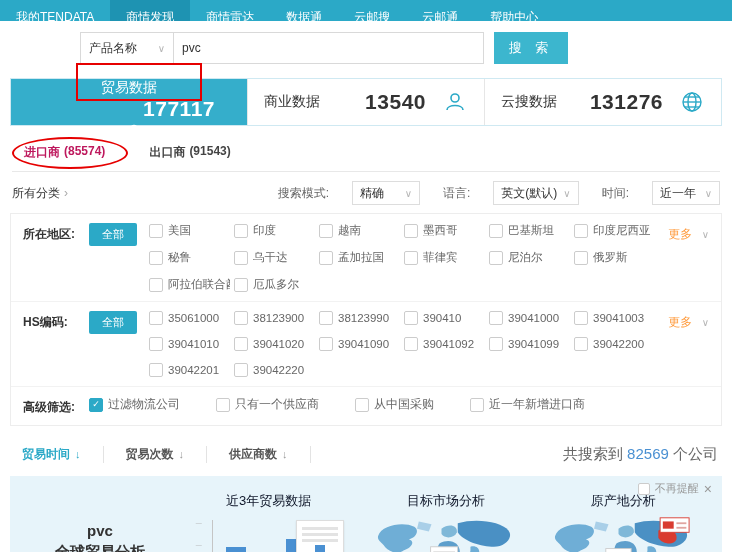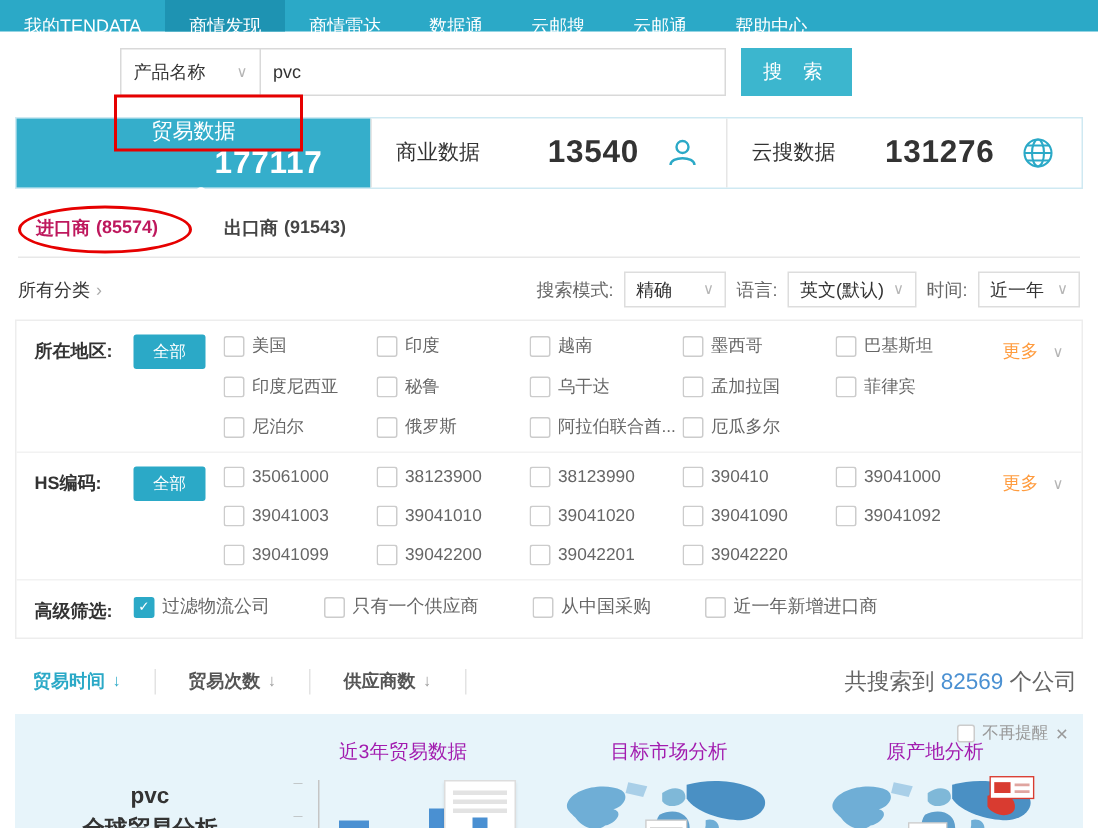--- a/index.html
+++ b/index.html
@@ -33,31 +33,31 @@
   
   .tabs{margin:11px 12px 0;border-bottom:1px solid #e8e8e8;display:flex;position:relative;padding:0 8px;}
   .tab{font-size:12px;font-weight:bold;padding:7px 4px 10px;margin-right:36px;color:#444;cursor:pointer;display:flex;gap:4px;}
   .tab.active{color:#be185d;}
   .annotation-ellipse{position:absolute;left:0px;top:0px;width:112px;height:28px;border:2px solid #E60000;border-radius:50%;pointer-events:none;}
 
   
   .filter-head{margin:9px 12px 1px;display:flex;align-items:center;font-size:12px;color:#333;}
   .all-cat{cursor:pointer;display:flex;align-items:center;gap:4px;}
   .caret{color:#aaa;font-size:12px;}
-  .head-controls{margin-left:auto;display:flex;align-items:center;gap:7px;}
+  .head-controls{margin-left:auto;display:flex;align-items:center;gap:23px;}
   .ctrl-label{color:#666;}
   .mini-select{border:1px solid #ddd;height:22px;display:flex;align-items:center;padding:0 7px;font-size:12px;color:#333;justify-content:space-between;cursor:pointer;background:#fff;min-width:52px;}
 
   
   .filter-panel{margin:8px 10px 0;border:1px solid #ededed;}
   .f-row{display:flex;align-items:flex-start;padding:9px 12px;border-top:1px solid #f2f2f2;}
   .f-row:first-child{border-top:none;}
   .f-label{width:66px;font-size:12px;font-weight:bold;color:#333;padding-top:3px;flex:none;}
   .all-btn{flex:none;background:#2BA9C7;color:#fff;font-size:11px;padding:4px 13px;border:none;border-radius:2px;margin-right:12px;cursor:pointer;}
-  .cb-grid{flex:1;display:grid;grid-template-columns:repeat(5,1fr);row-gap:12px;column-gap:4px;}
+  .cb-grid{flex:1;display:grid;grid-template-columns:repeat(6,1fr);row-gap:12px;column-gap:4px;}
   .cb{display:flex;align-items:center;font-size:11.5px;color:#666;overflow:hidden;white-space:nowrap;cursor:pointer;}
   .box{width:12px;height:12px;border:1px solid #ccc;background:#fff;border-radius:2px;margin-right:5px;flex:none;display:flex;align-items:center;justify-content:center;font-size:9px;line-height:1;color:#fff;}
   .box.checked{background:#2BA9C7;border-color:#2BA9C7;}
   .more{flex:none;width:54px;text-align:right;font-size:12px;color:#FF9C3F;cursor:pointer;padding-top:3px;white-space:nowrap;}
   .adv-grid{flex:1;display:flex;gap:36px;}
   .adv-grid .cb{font-size:12px;}
 
   
   .sort-bar{margin:13px 10px 0;display:flex;align-items:center;height:30px;}
   .sort-item{font-size:12px;color:#555;padding:0 22px;border-right:1px solid #e3e3e3;cursor:pointer;display:flex;gap:5px;align-items:center;font-weight:bold;}
@@ -70,21 +70,21 @@
 
   
   .analysis{margin:7px 10px;background:#E7F4FA;position:relative;height:132px;padding:6px 10px;box-sizing:border-box;display:flex;}
   .dismiss{position:absolute;top:5px;right:10px;display:flex;align-items:center;font-size:11px;color:#999;gap:5px;}
   .dismiss .box{width:10px;height:10px;margin-right:0;}
   .close{color:#999;font-size:14px;cursor:pointer;line-height:1;}
   .intro{width:160px;display:flex;flex-direction:column;justify-content:center;align-items:center;font-weight:bold;color:#333;flex:none;}
   .intro .product{font-size:15px;}
   .intro .gtitle{font-size:15px;margin-top:4px;}
   .section{flex:1;display:flex;flex-direction:column;align-items:center;padding-top:10px;}
-  .section-title{font-size:13px;color:#a21caf;margin-bottom:6px;}
+  .section-title{font-size:13px;color:#0f172a;margin-bottom:6px;}
 
   
   .chart{position:relative;width:150px;height:84px;}
   .axis{position:absolute;left:18px;right:4px;top:4px;bottom:13px;border-left:1px solid #c5c5c5;border-bottom:1px solid #c5c5c5;}
   .bar{position:absolute;bottom:13px;width:20px;background:#4A90D2;}
   .b0{left:32px;}.b1{left:62px;}.b2{left:92px;}
   .ylab{position:absolute;left:2px;font-size:6px;color:#aaa;}
   .chart-tip{position:absolute;right:0;top:4px;width:48px;height:62px;background:#fff;border:1px solid #ddd;box-shadow:0 1px 2px rgba(0,0,0,.1);padding:3px;box-sizing:border-box;}
   .tline{height:3px;background:#e3e3e3;margin:3px 2px;}
   .tbar{width:10px;height:18px;background:#4A90D2;margin:3px auto 0;}

